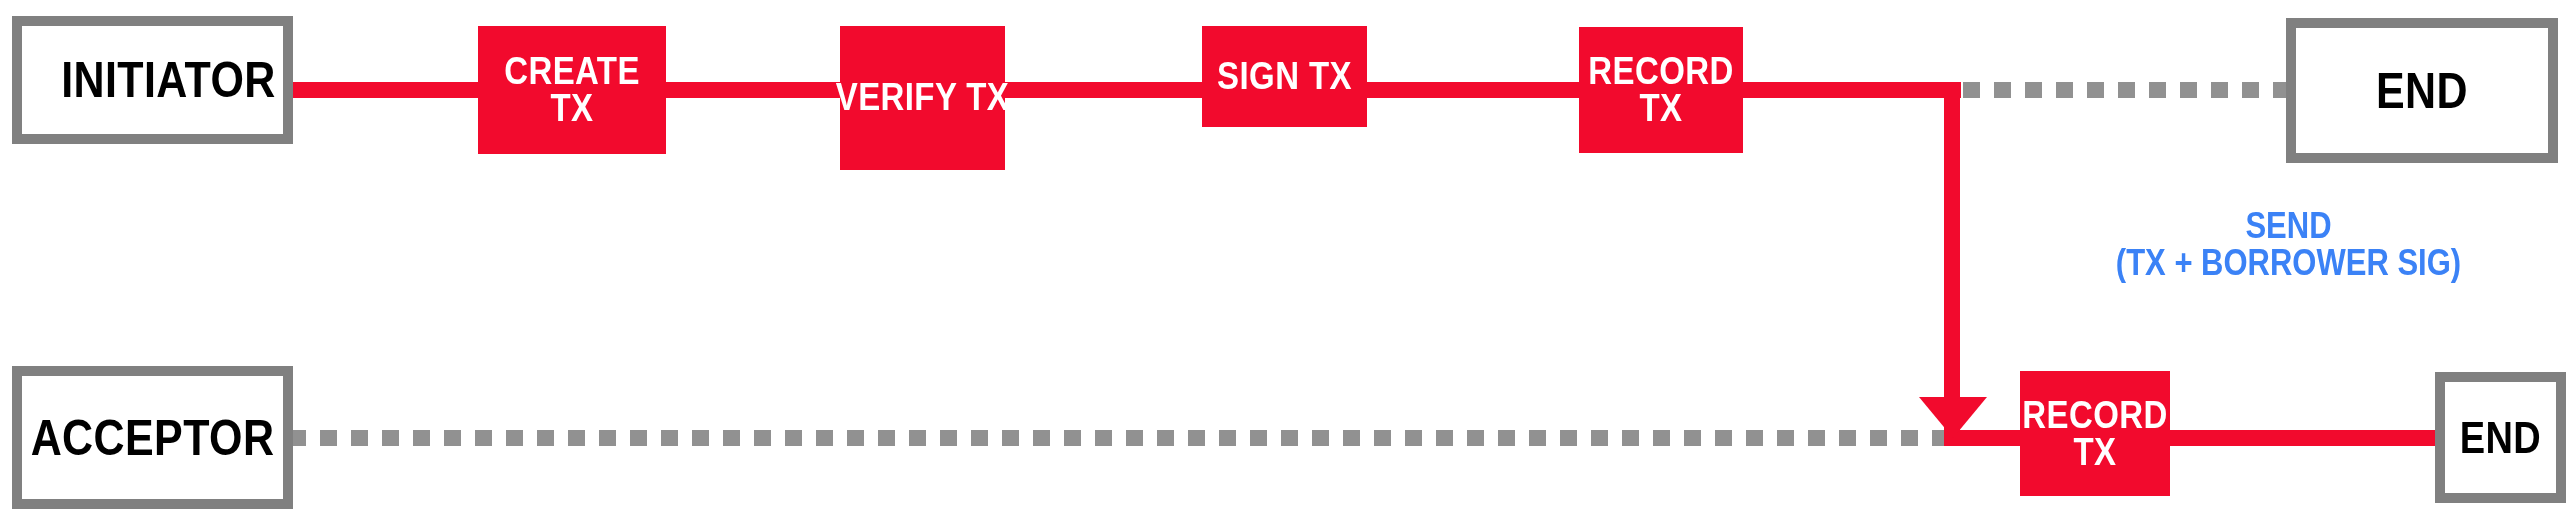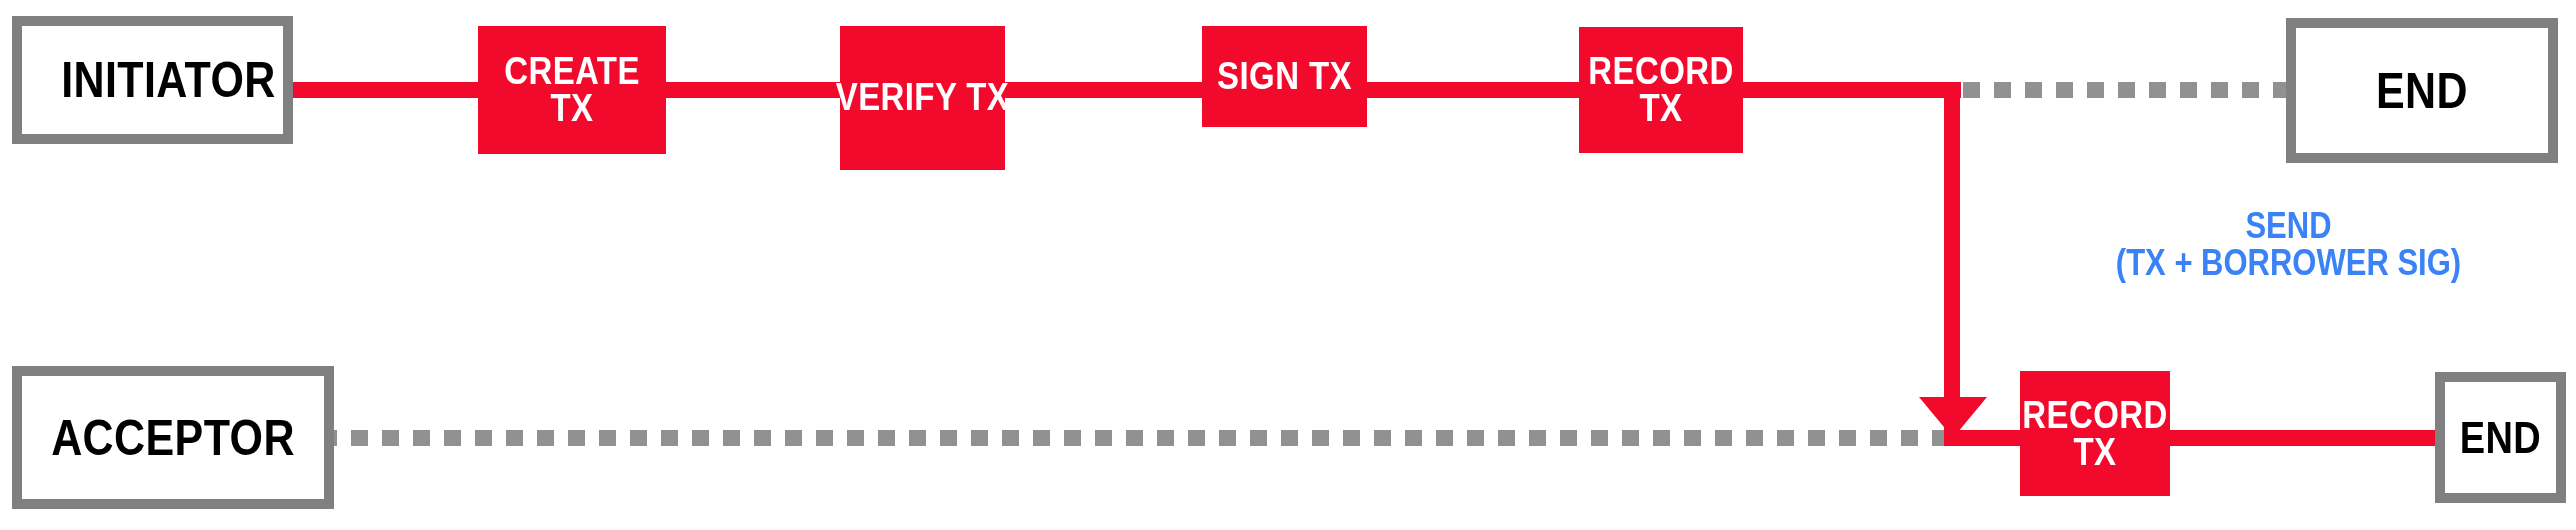--- a/index.html
+++ b/index.html
@@ -34,21 +34,21 @@
     font-weight: 700;
     letter-spacing: 0.4px;
     line-height: 1;
     white-space: nowrap;
     transform: scaleY(1.18);
   }
 
   #node-initiator { left: 12px;   top: 15.6px;  width: 281px; height: 128px; padding-left: 32px; }
   #node-initiator .label { font-size: 43px; }
 
-  #node-acceptor  { left: 12px;   top: 366px; width: 322px; height: 143px; }
+  #node-acceptor  { left: 12px;   top: 366px; width: 281px; height: 143px; }
   #node-acceptor  .label { font-size: 43px; }
 
   #node-end-top   { left: 2286px; top: 18px;  width: 272px; height: 145px; }
   #node-end-top   .label { font-size: 43px; }
 
   #node-end-bottom{ left: 2435px; top: 372px; width: 131px; height: 131px; }
   #node-end-bottom .label { font-size: 38px; }
 
   
   .process {

